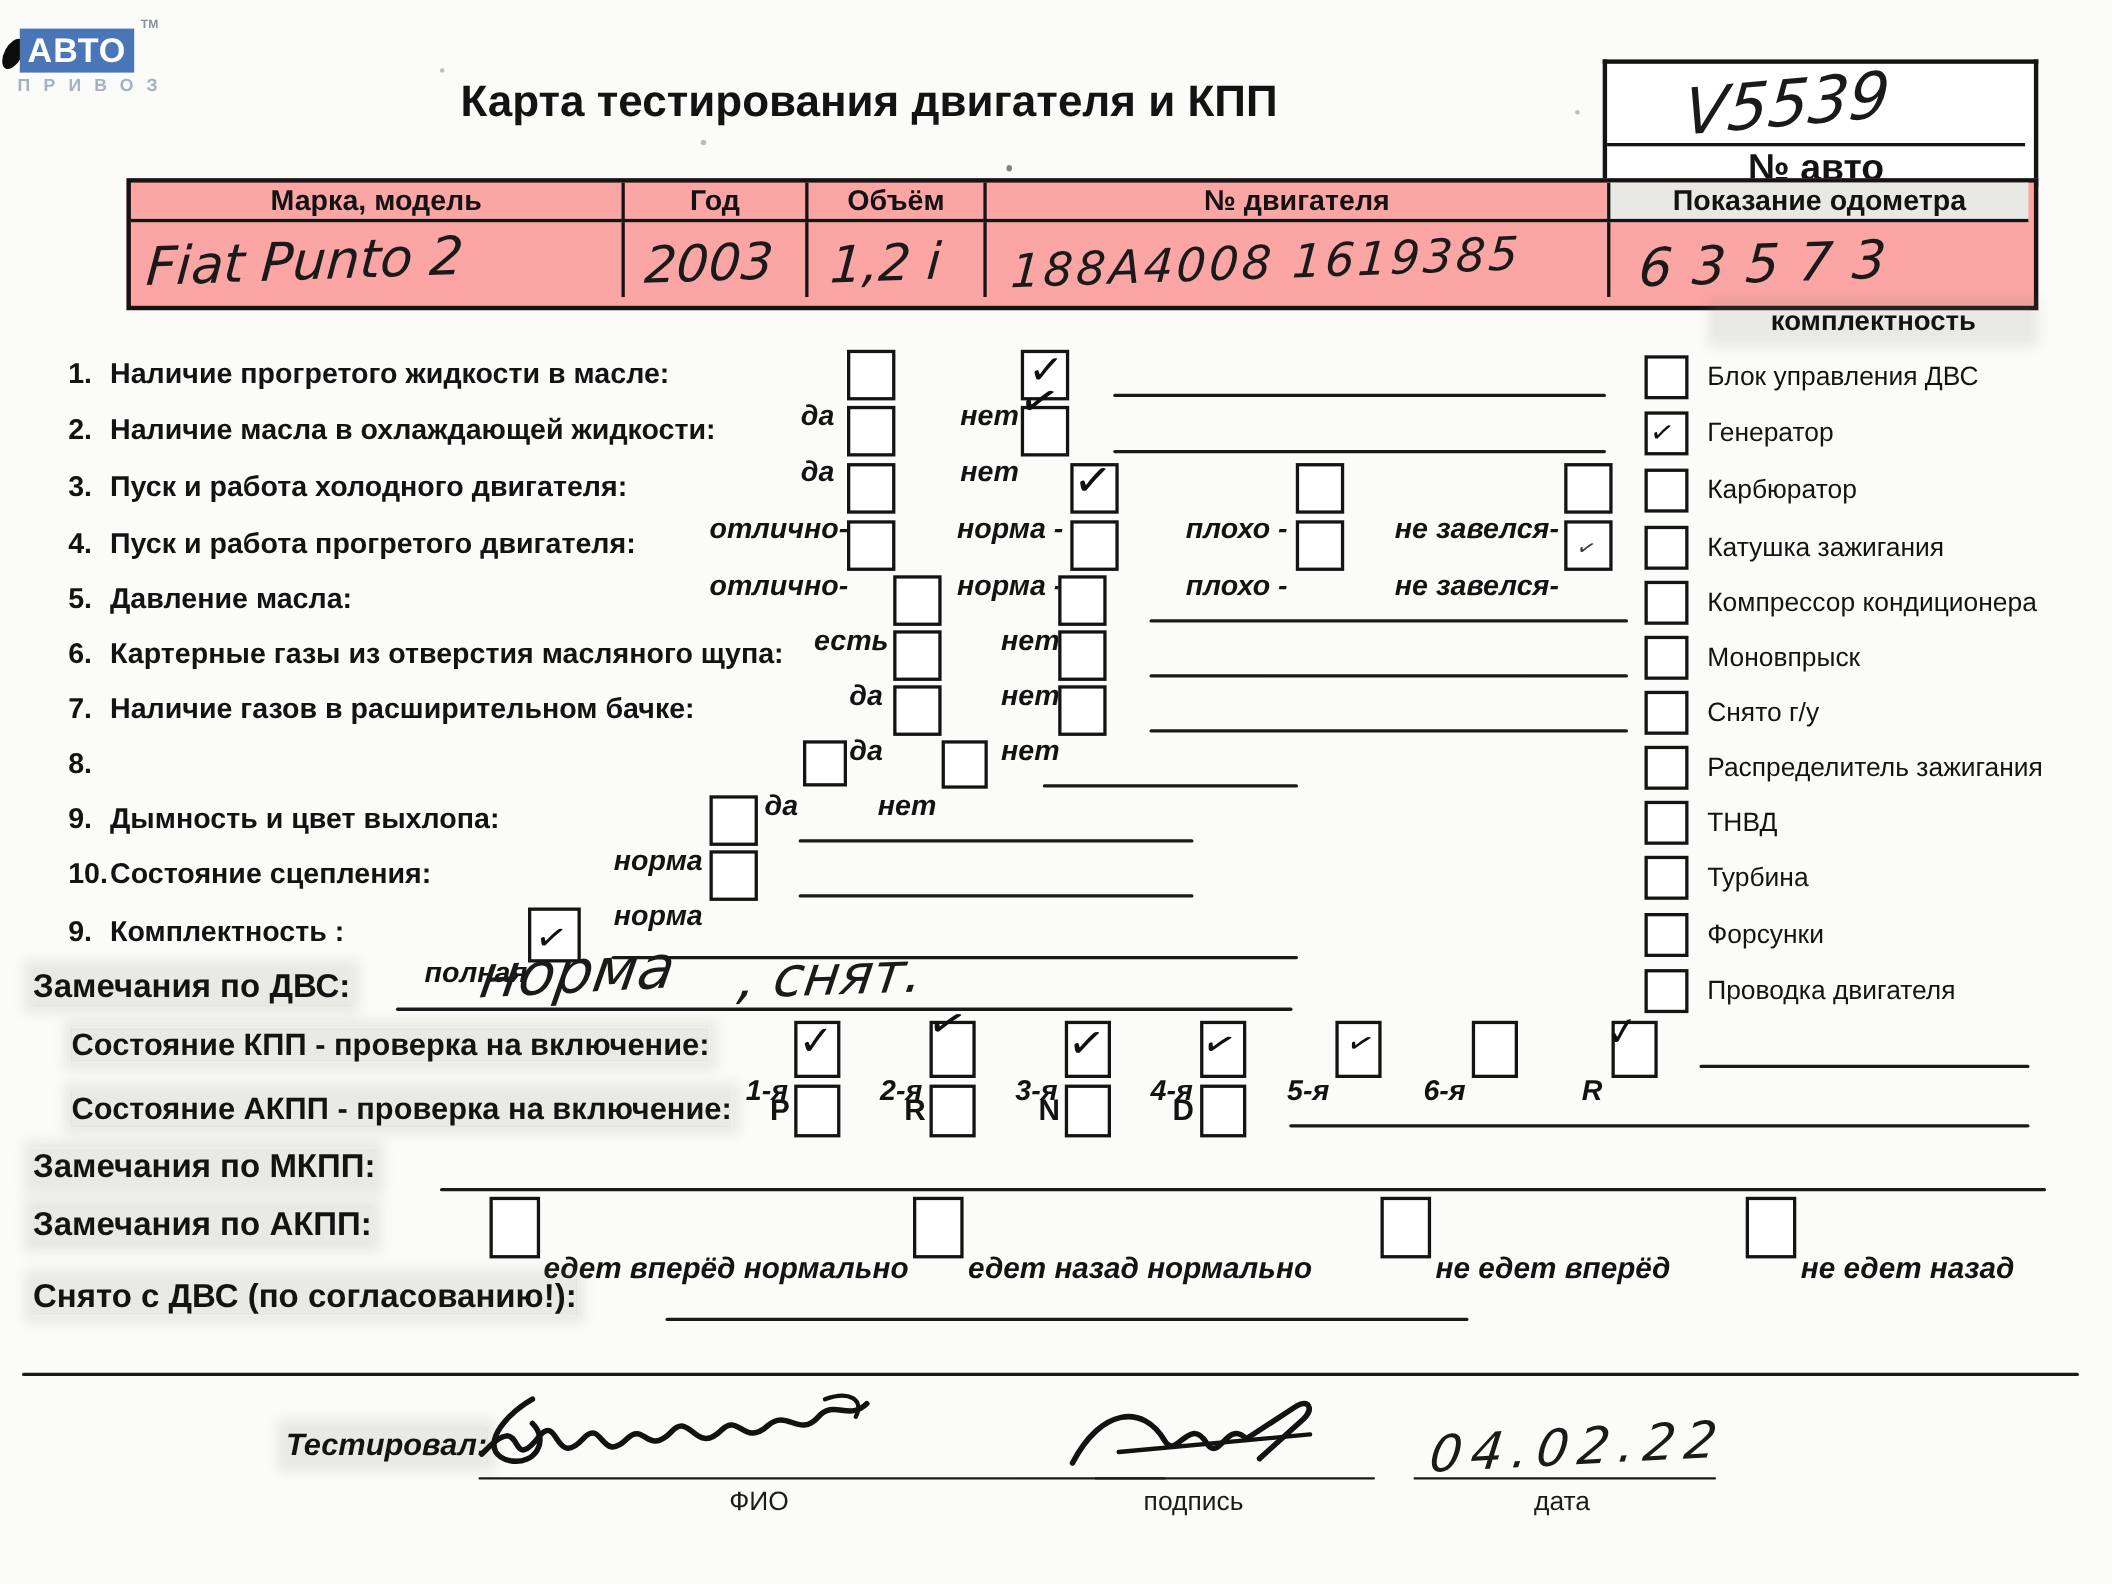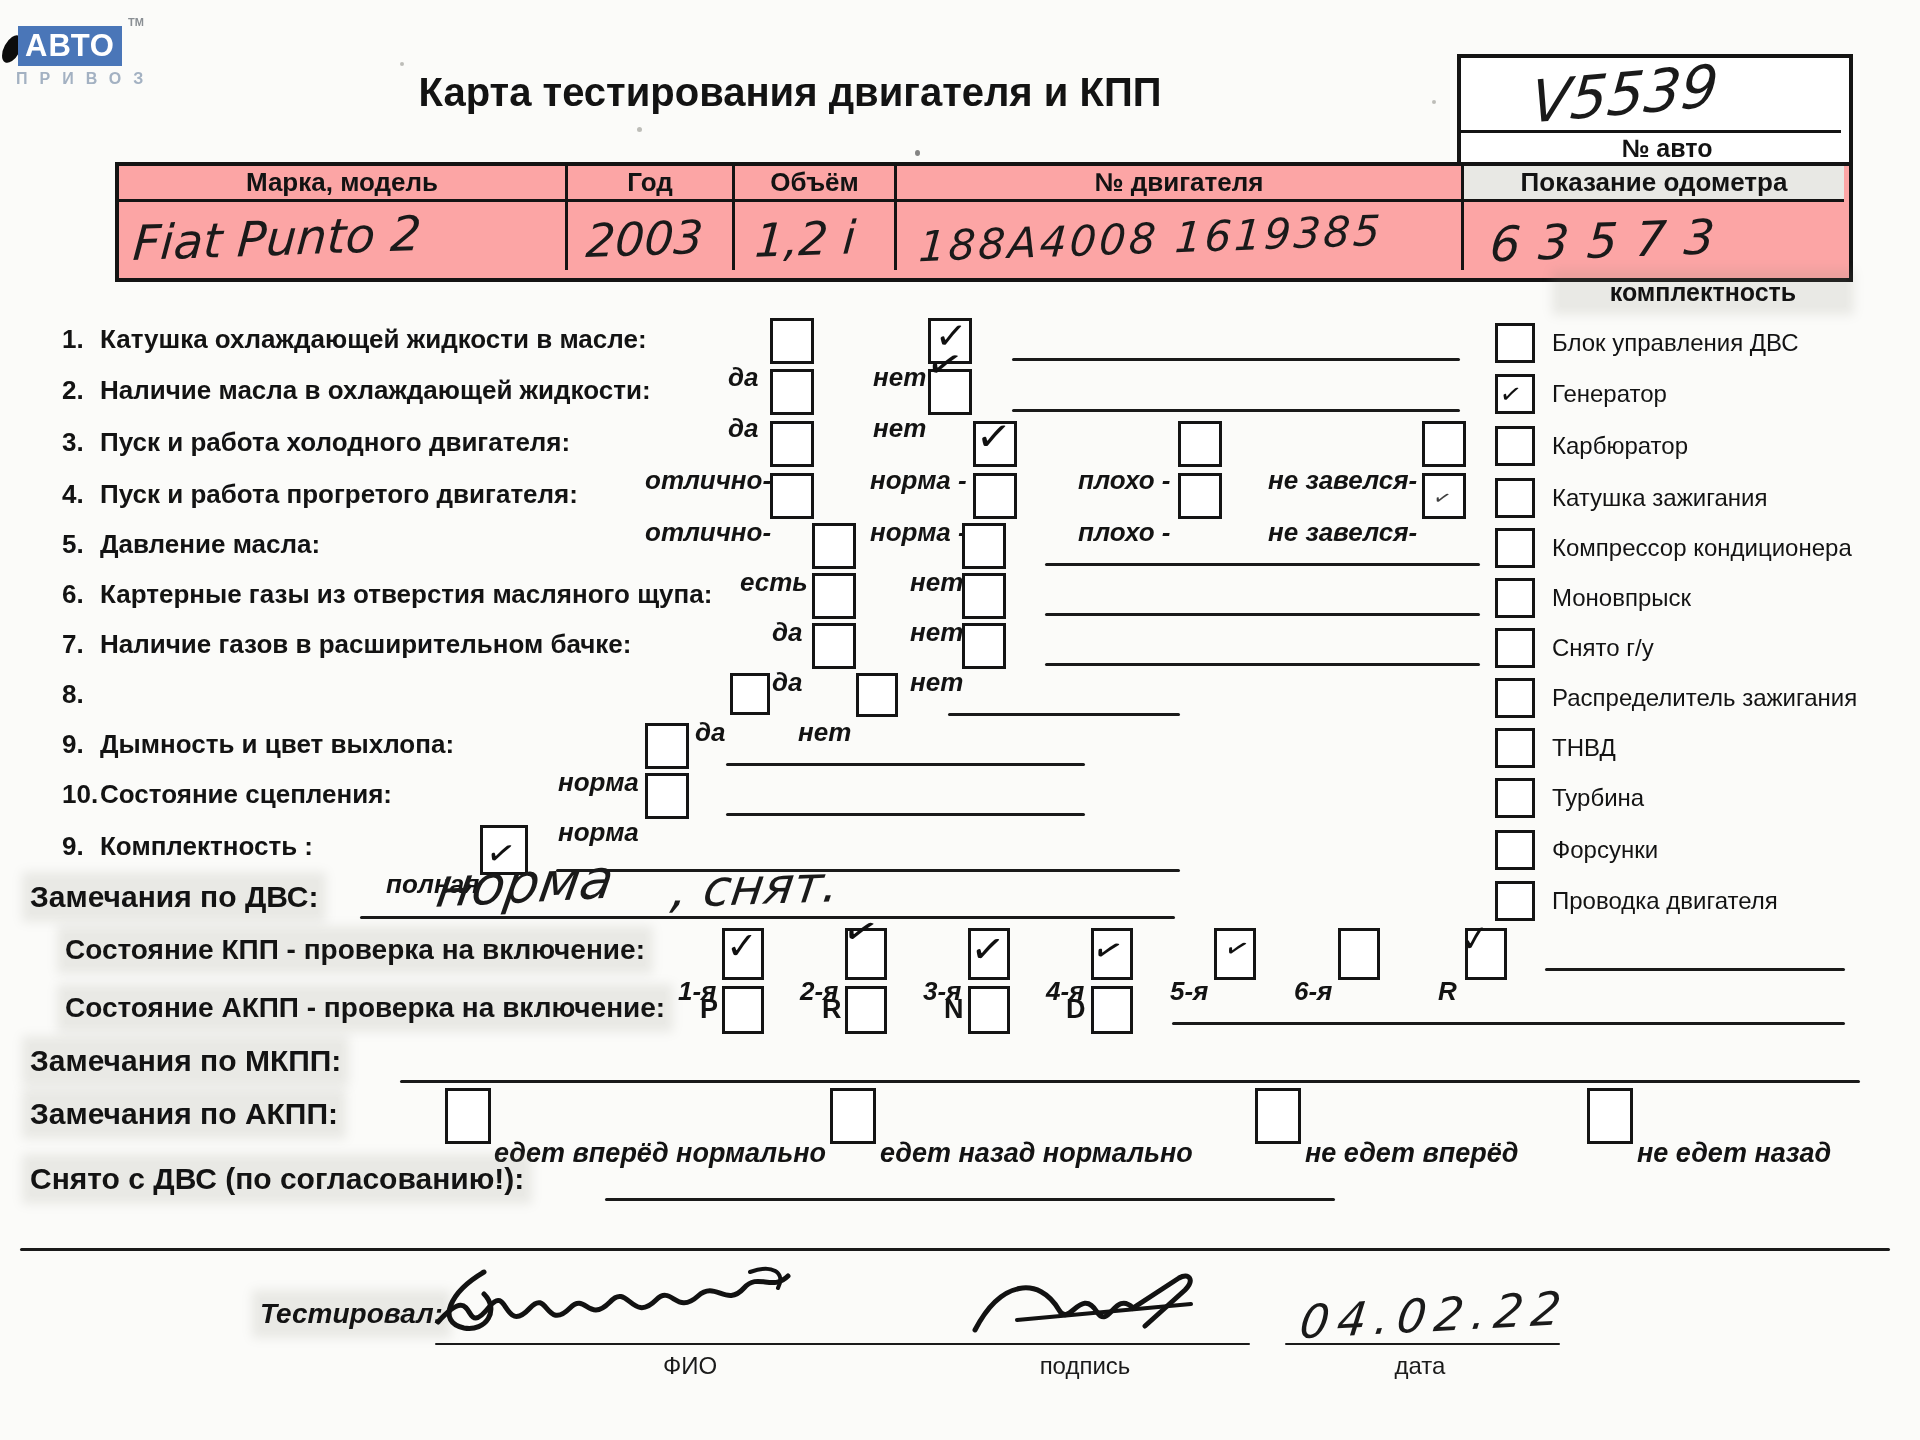--- a/index.html
+++ b/index.html
@@ -59,21 +59,21 @@
     </div>
     <div class="abs" style="left:110px;top:-10px;font-size:11px;color:#8a8f94;font-weight:bold;">TM</div>
     <div class="abs" style="left:-2px;top:44px;font-size:16px;font-weight:bold;color:#a3b1c2;letter-spacing:12px;">ПРИВОЗ</div>
   </div>
 
   <div class="abs b" style="left:390px;top:70px;width:800px;text-align:center;font-size:40px;">Карта тестирования двигателя  и КПП</div>
 
   <div class="nob">
     <div class="abs hand" style="left:70px;top:2px;font-size:58px;transform:rotate(-5deg) skewX(-10deg);">V5539</div>
     <div class="abs" style="left:0;top:72px;width:380px;height:3px;background:#141414;"></div>
-    <div class="abs b" style="left:16px;top:76px;width:380px;text-align:center;font-size:25px;">№ авто</div>
+    <div class="abs b" style="left:0;top:76px;width:380px;text-align:center;font-size:34px;">№ авто</div>
   </div>
 
   <div class="vt">
     <div class="vth" style="left:0;width:446px;border-left:none;">Марка, модель</div>
     <div class="vth" style="left:446px;width:164px;">Год</div>
     <div class="vth" style="left:613px;width:159px;">Объём</div>
     <div class="vth" style="left:775px;width:564px;">№ двигателя</div>
     <div class="vth" style="left:1342px;width:380px;background:#e8e8e4;">Показание одометра</div>
 
     <div class="vtc" style="left:0;width:446px;border-left:none;">
@@ -90,21 +90,21 @@
     </div>
     <div class="vtc" style="left:1342px;width:380px;">
       <span class="hand" style="margin:10px 0 0 26px;font-size:48px;letter-spacing:18px;">63573</span>
     </div>
   </div>
 
   <div class="abs b smudge" style="left:1560px;top:278px;width:286px;text-align:center;font-size:25px;">комплектность</div>
 
   <div class="row" style="top:318px">
     <span class="num">1.</span>
-    <span class="lbl">Катушка охлаждающей жидкости в масле:</span>
+    <span class="lbl">Наличие прогретого жидкости в масле:</span>
     <span class="opt" style="left:728px">да</span>
     <span class="cb" style="left:770px"></span>
     <span class="opt" style="left:873px">нет</span>
     <span class="cb checked" style="left:928px">
         <span class="tick" style="left:4px;top:-4px;transform:rotate(4deg)"></span>
       </span>
     <span class="ln" style="left:1012px;width:448px"></span>
   </div>
 
   <div class="row" style="top:369px">

